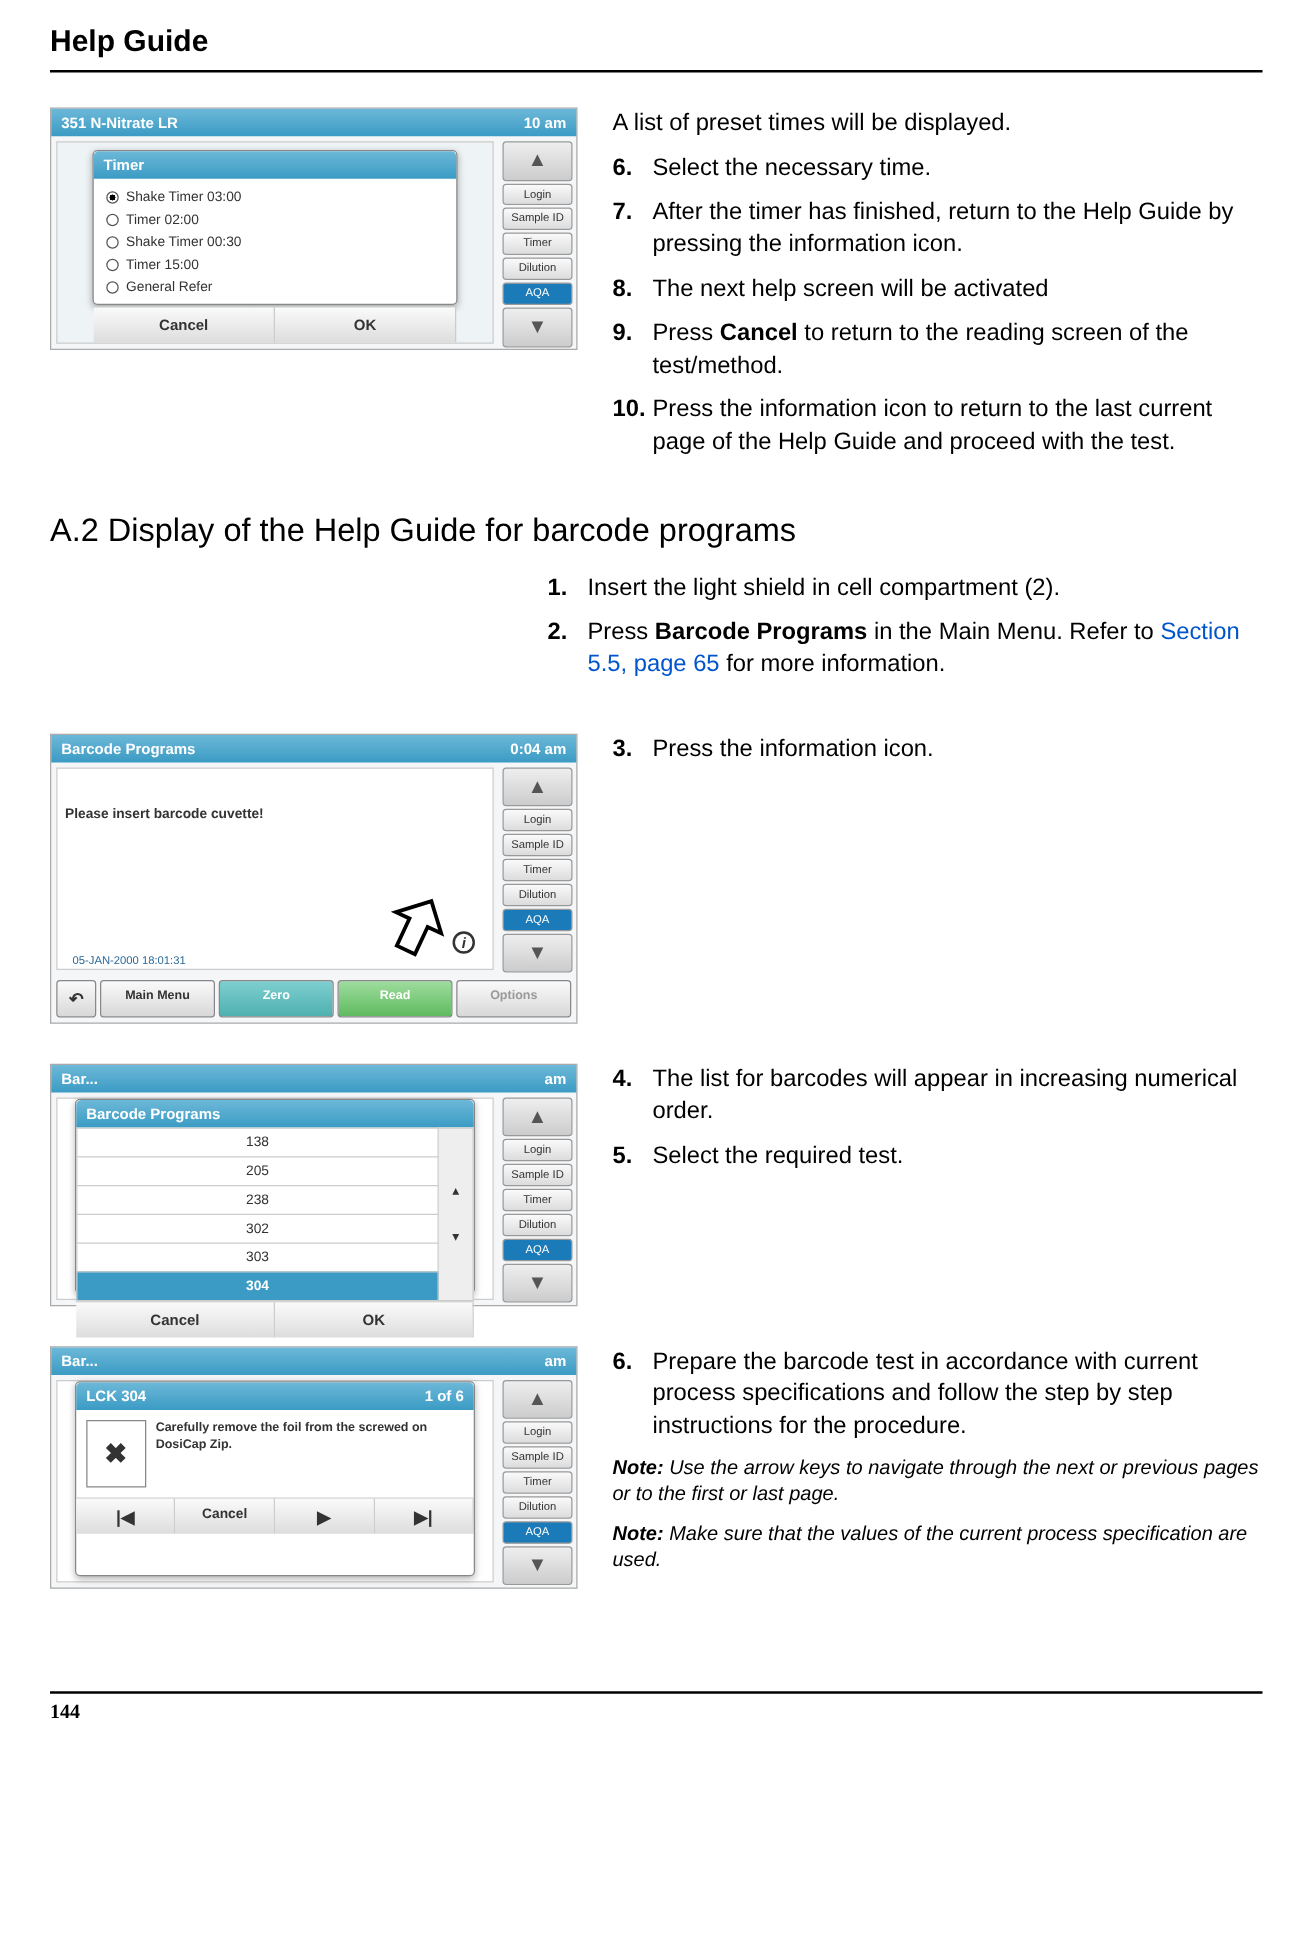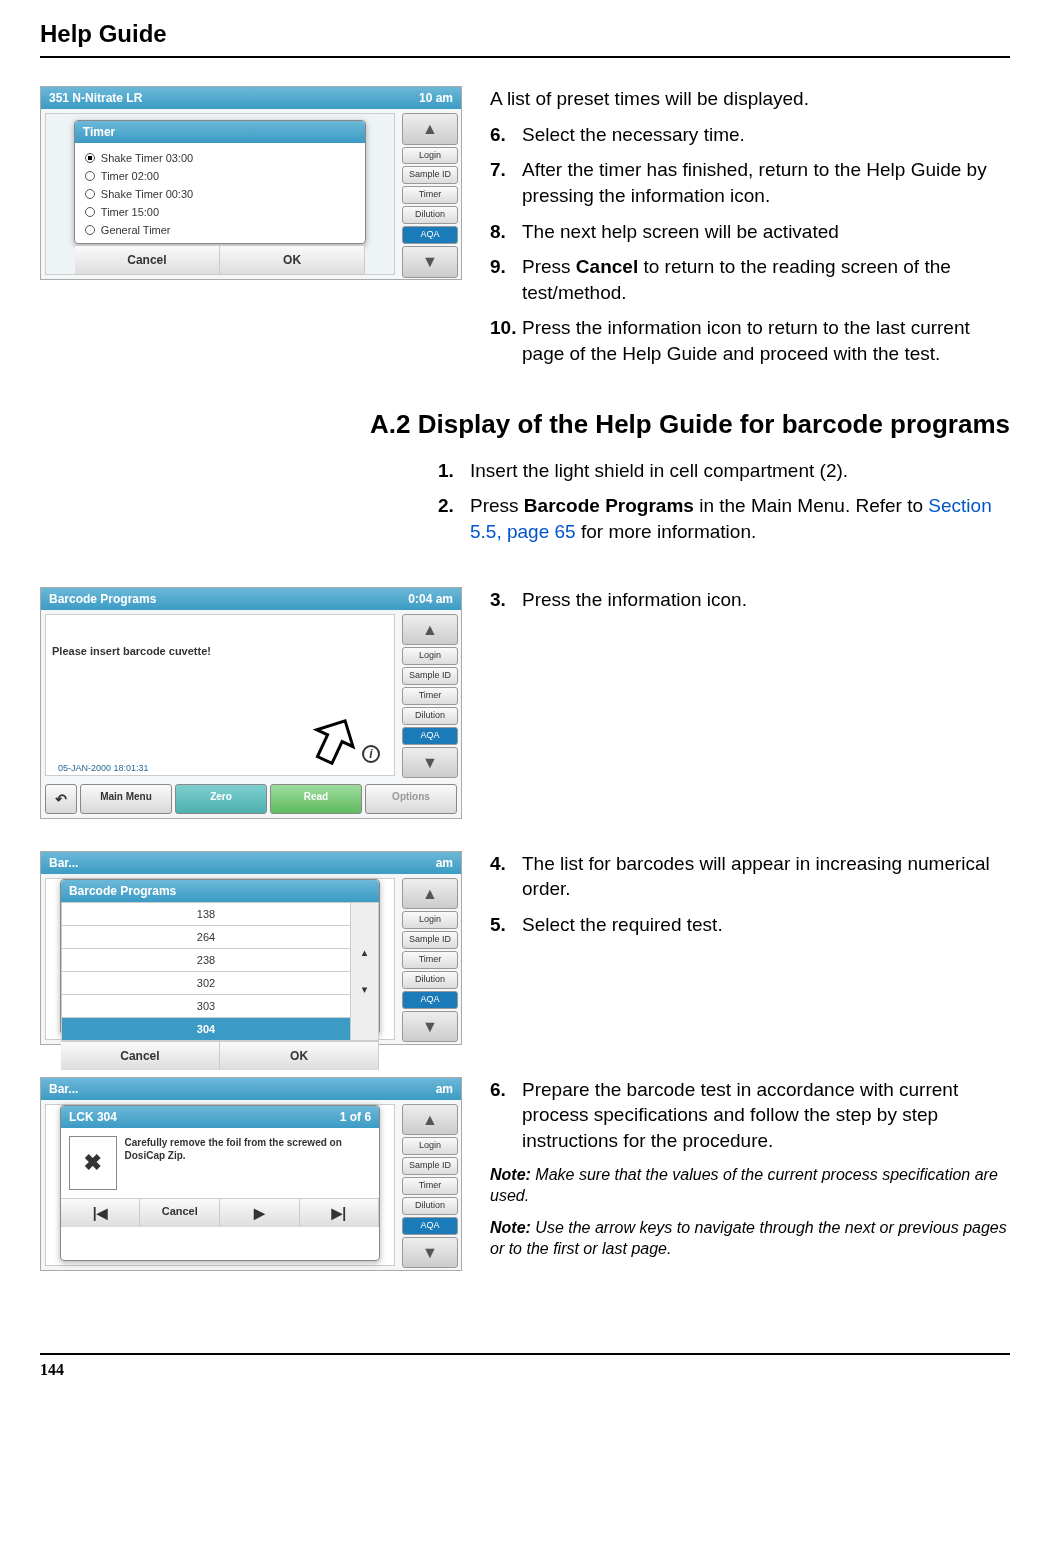--- a/index.html
+++ b/index.html
@@ -21,21 +21,21 @@
   .row { display: flex; gap: 28px; margin-bottom: 32px; align-items: flex-start; }
   .img-col { flex: 0 0 370px; }
   .text-col { flex: 1; font-size: 19px; line-height: 1.35; }
 
   .instr { display: flex; margin-bottom: 10px; }
   .instr .num { flex: 0 0 32px; font-weight: bold; }
   .instr .body { flex: 1; }
   .note { font-style: italic; font-size: 16px; margin-bottom: 10px; }
   .note-label { font-weight: bold; }
 
-  .section-heading { font-size: 26px; font-weight: bold; margin: 30px 0 18px 0; text-align: right; }
+  .section-heading { font-size: 26px; font-weight: normal; margin: 30px 0 18px 0; }
 
   .link { color: #0055cc; }
 
   
   .shot {
     width: 422px; border: 1px solid #aaa; background: #f4f6f8; position: relative;
     font-size: 11px; color: #333;
   }
   .shot .titlebar {
     background: linear-gradient(#6cb8d8,#3b9bc4); color: #fff; font-weight: bold;
@@ -127,21 +127,21 @@
               <div class="opt">
                   <span class="radio"></span>
                   <span>Shake Timer 00:30</span>
                 </div>
               <div class="opt">
                   <span class="radio"></span>
                   <span>Timer 15:00</span>
                 </div>
               <div class="opt">
                   <span class="radio"></span>
-                  <span>General Timer</span>
+                  <span>General Refer</span>
                 </div>
             </div>
             <div class="dbtns">
               <div class="dbtn">Cancel</div>
               <div class="dbtn">OK</div>
             </div>
           </div>
         </div>
         <div class="sidepane">
           <div class="sbtn arrow">▲</div>
@@ -253,21 +253,21 @@
           <div class="dialog listdlg" style="top:0;left:4%;right:4%;bottom:4px;">
             <div class="dtitle">Barcode Programs</div>
             <div class="dbody">
               <table>
                 <tbody>
                     <tr>
                       <td>138</td>
                       <td class="scrollcell" rowspan="6">▴<br><br><br>▾</td>
                     </tr>
                 <tr>
-                      <td>264</td>
+                      <td>205</td>
                     </tr>
                 <tr>
                       <td>238</td>
                     </tr>
                 <tr>
                       <td>302</td>
                     </tr>
                 <tr>
                       <td>303</td>
                     </tr>
@@ -343,22 +343,22 @@
           <div class="sbtn arrow">▼</div>
         </div>
       </div>
     </div>
   </div>
   <div class="text-col">
     <div class="instr">
         <div class="num">6.</div>
         <div class="body">Prepare the barcode test in accordance with current process specifications and follow the step by step instructions for the procedure.</div>
       </div>
+    <p class="note"><span class="note-label">Note:</span><span> Use the arrow keys to navigate through the next or previous pages or to the first or last page.</span></p>
     <p class="note"><span class="note-label">Note:</span><span> Make sure that the values of the current process specification are used.</span></p>
-    <p class="note"><span class="note-label">Note:</span><span> Use the arrow keys to navigate through the next or previous pages or to the first or last page.</span></p>
   </div>
 </div>
 
 <div class="spacer-fill"></div>
 <hr class="hr-bot">
 <div class="footer">
   <div class="page-number">144</div>
 </div>
 
 </body></html>

